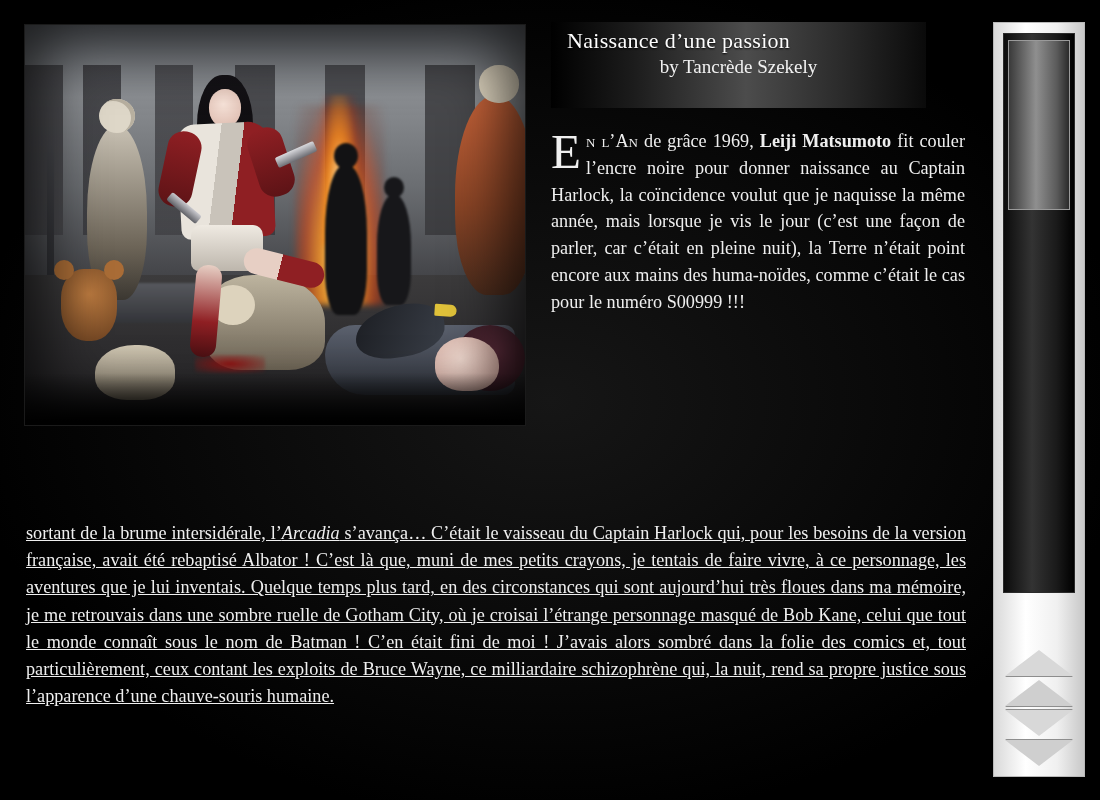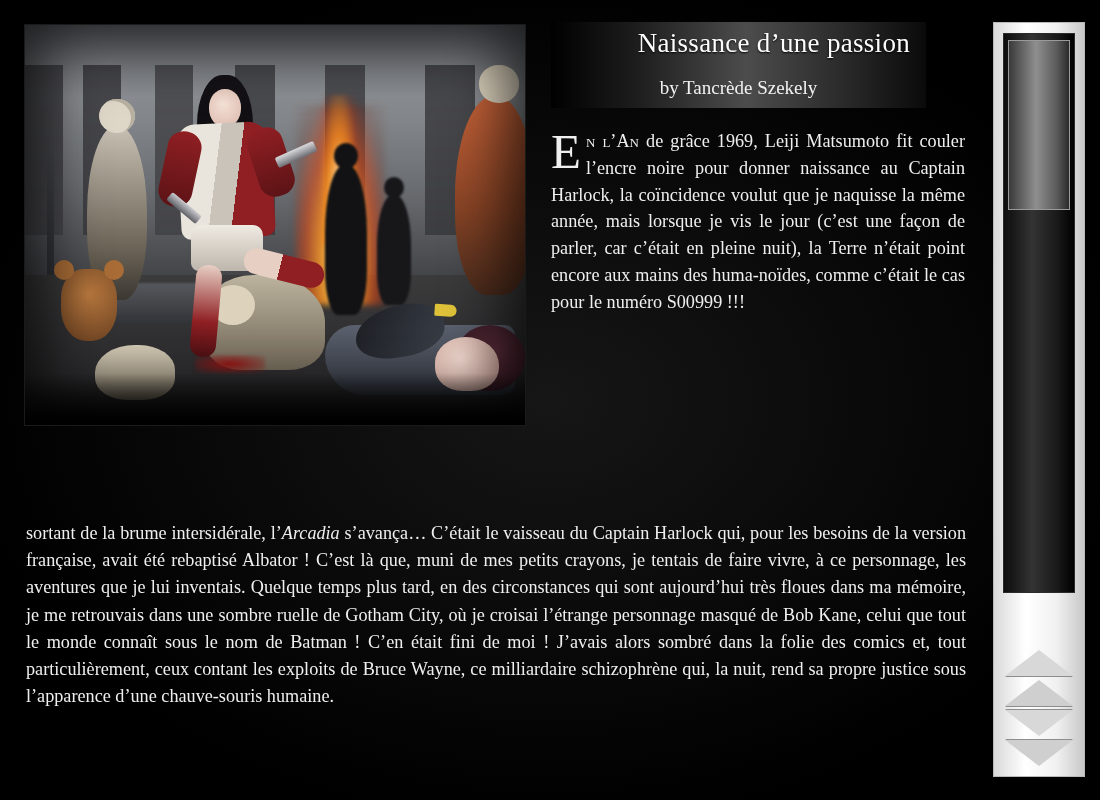--- a/index.html
+++ b/index.html
@@ -194,29 +194,29 @@
     position: absolute;
     left: 551px;
     top: 22px;
     width: 375px;
     height: 86px;
     background: linear-gradient(90deg, #000 0%, #1c1c1c 22%, #4c4c4c 52%, #2a2a2a 78%, #0a0a0a 100%);
   }
   .doc-title {
     margin: 0;
     padding: 6px 16px 0;
-    text-align: right;
-    font-size: 27px;
+    text-align: left;
+    font-size: 22px;
     font-weight: normal;
     letter-spacing: .3px;
     color: #fdfdfd;
     text-shadow: 0 1px 2px #000;
   }
   .doc-author {
-    margin: 16px;
+    margin: 0;
     text-align: center;
     font-size: 19px;
     color: #f2f2f2;
     padding-top: 2px;
   }
 
   
   .col-right {
     position: absolute;
     left: 551px;
@@ -229,32 +229,33 @@
   }
   .col-right p { margin: 0 0 14px 0; }
   .dropcap::first-letter {
     float: left;
     font-size: 49px;
     line-height: 0.82;
     padding: 4px 5px 0 0;
     font-family: "Liberation Serif", serif;
   }
   .smallcaps { font-variant: small-caps; }
-  b { font-weight: normal; }
+  b { font-weight: bold; }
 
   
   .col-bottom {
     position: absolute;
     left: 26px;
     top: 520px;
     width: 940px;
     font-size: 18.2px;
     line-height: 1.495;
     text-align: justify;
     color: #efefef;
+    text-decoration: underline;
   }
   .col-bottom p { margin: 0; }
   i { font-style: italic; }
 
   
   .scrollbar {
     position: absolute;
     right: 15px;
     top: 22px;
     width: 92px;

